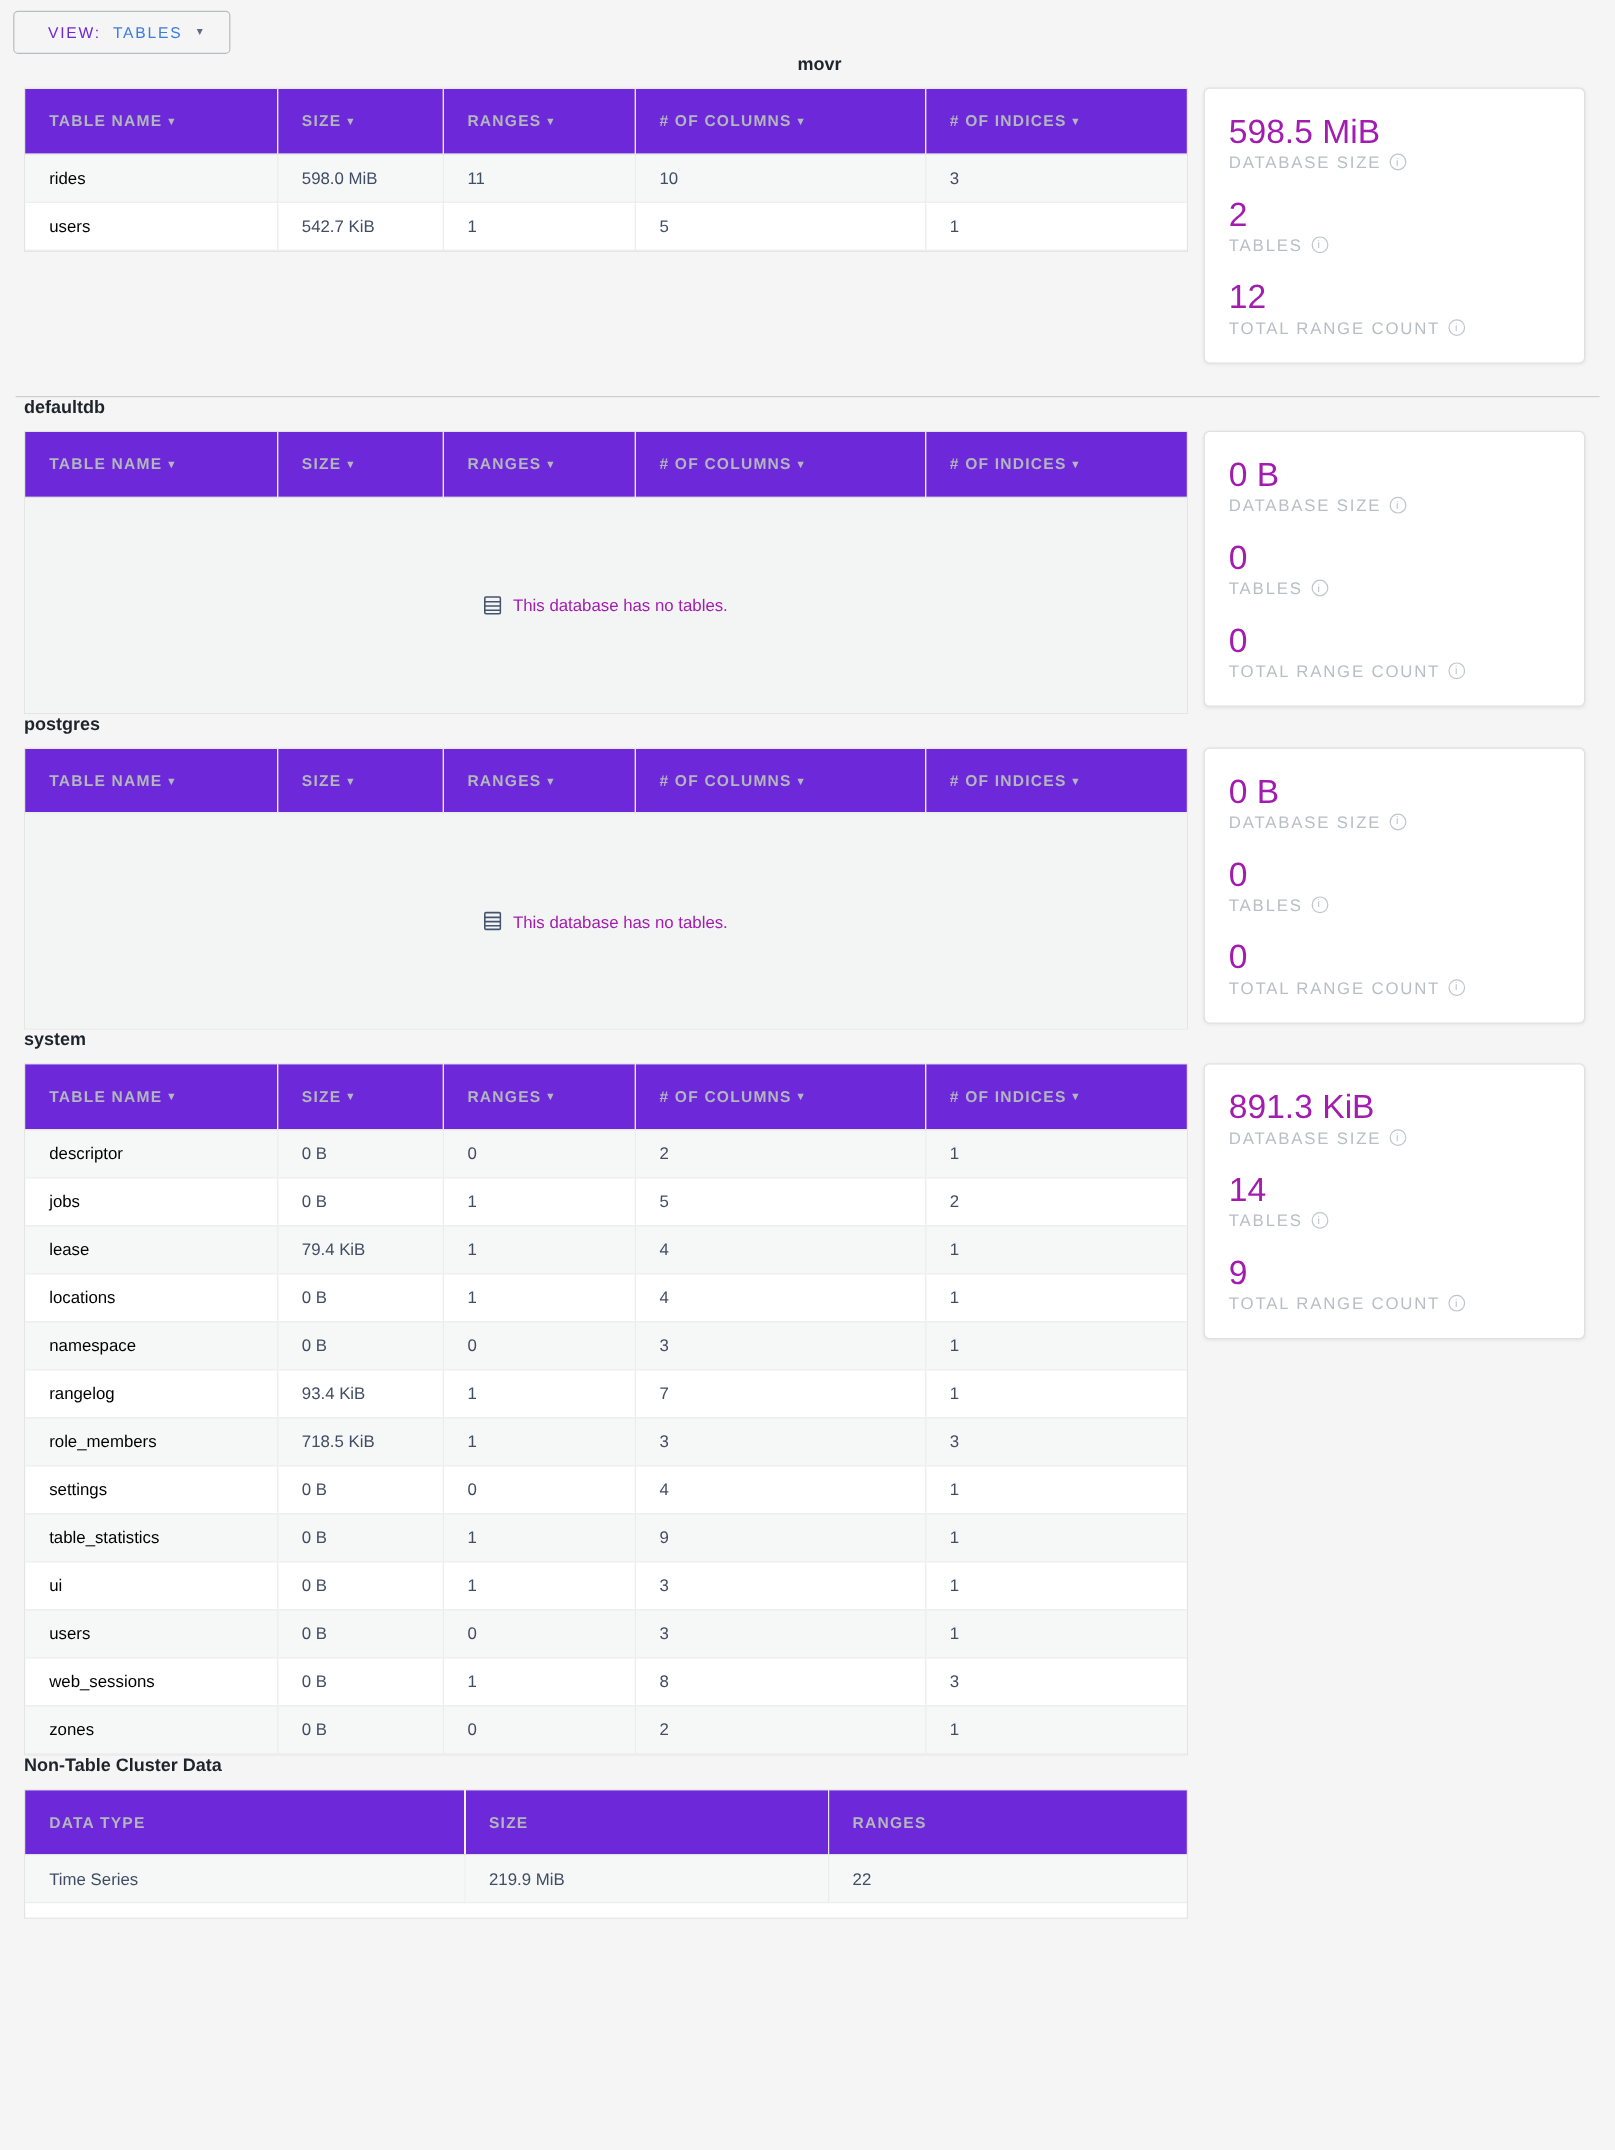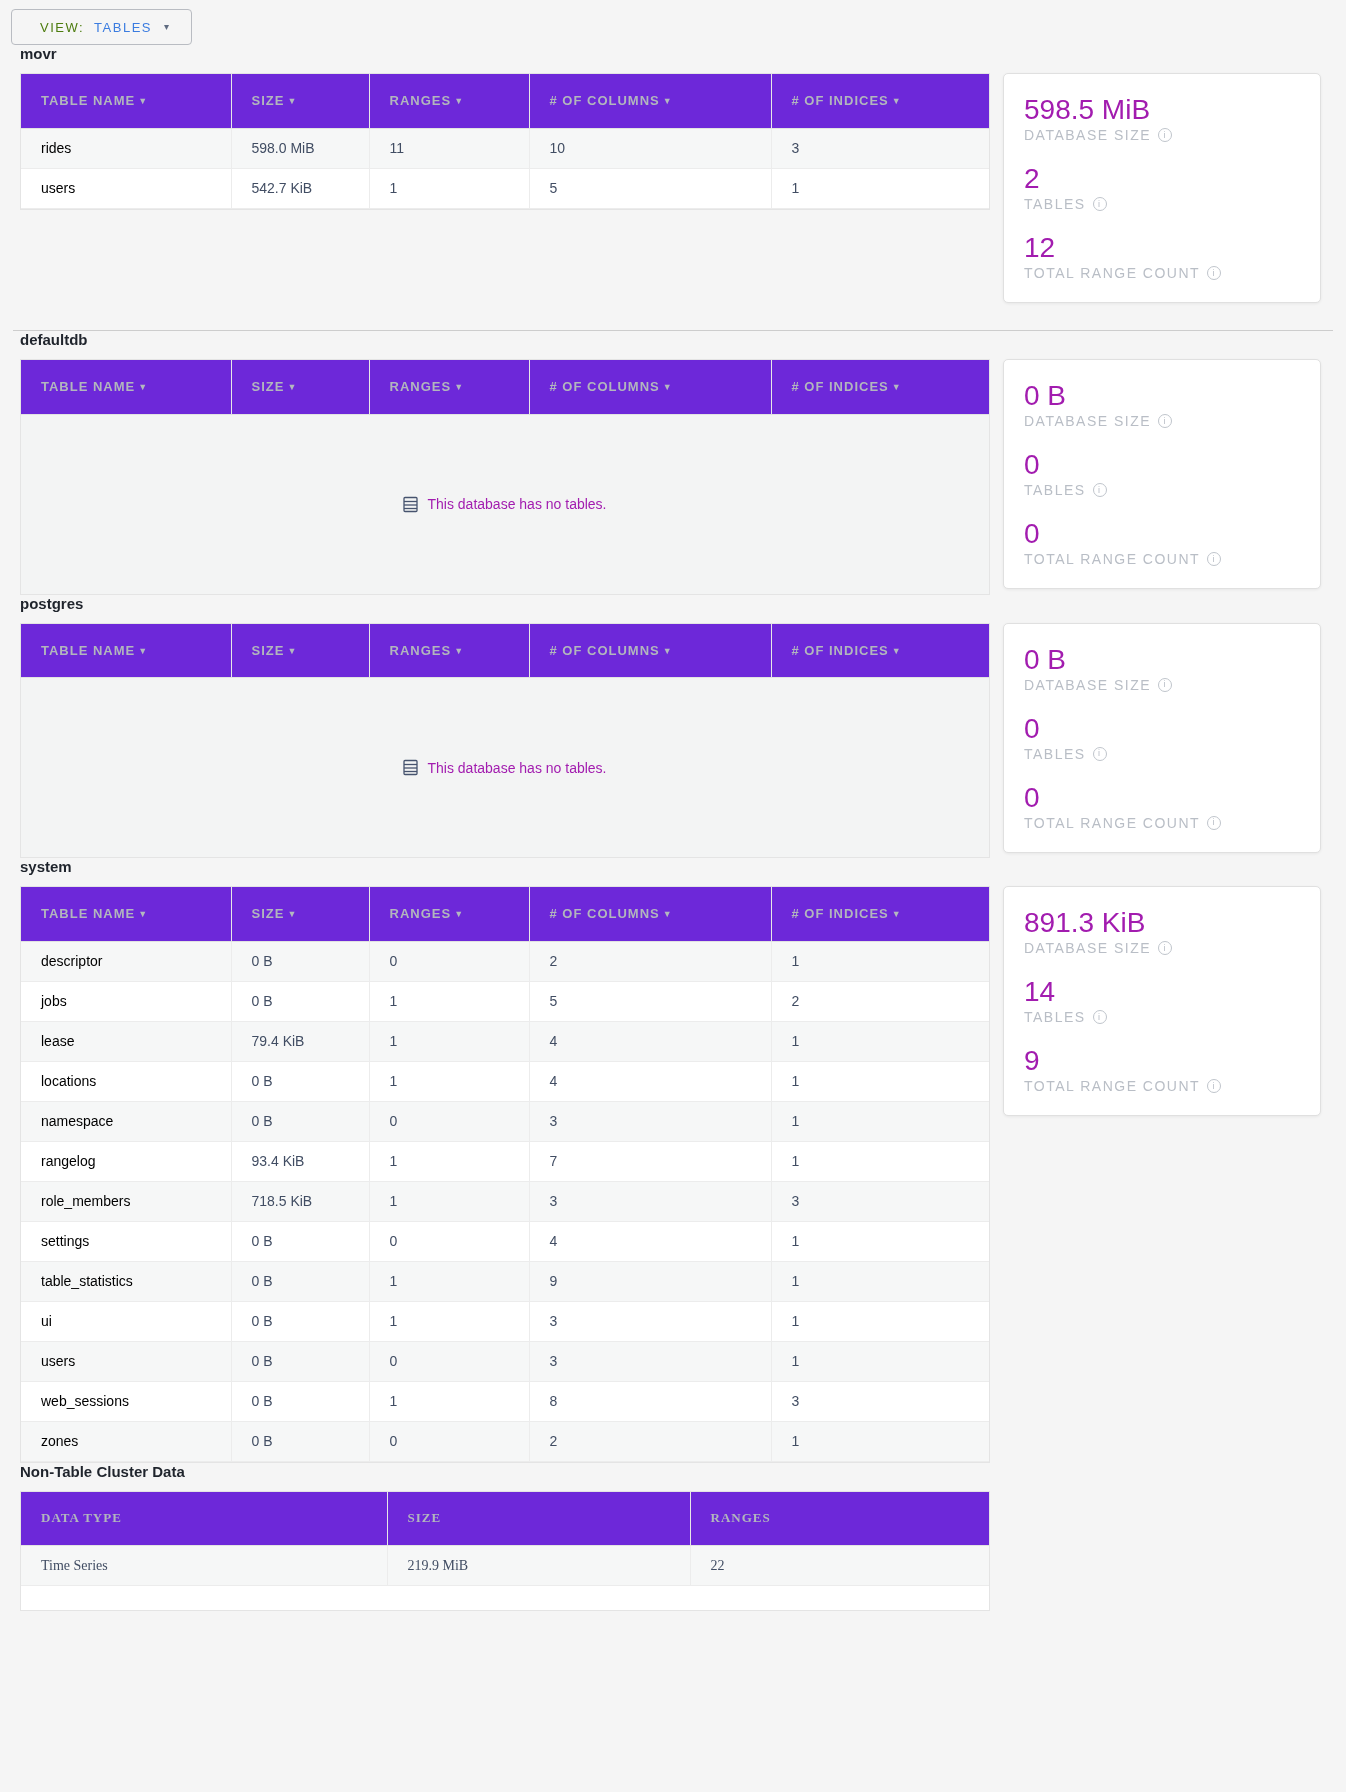--- a/index.html
+++ b/index.html
@@ -10,29 +10,29 @@
     font-family:"Liberation Sans", sans-serif;
     color:#46526b;
   }
   
   .view-btn {
     display:inline-flex; align-items:center; gap:10px;
     margin:9px 0 0 11px; height:36px; padding:0 20px 0 28px;
     background:transparent; border:1px solid #b9bcc2; border-radius:4px;
     font-family:inherit; font-size:13px; letter-spacing:1.5px; cursor:pointer;
   }
-  .view-btn .lbl { color:#4d7c0f;text-align:right; }
+  .view-btn .lbl { color:#6d28d9;text-align:right; }
   .view-btn .val { color:#3b7ce0; }
   .view-btn .caret { color:#5f6b80; font-size:10px; margin-left:2px; line-height:1; }
 
   h3.db-name {
     margin:0 0 10px 20px; font-size:15px; line-height:18px;
     font-weight:bold; color:#1f242c;
   }
-  .mt-first   { margin-top:17px; }
+  .mt-first   { margin-top:17px;text-align:center; }
   .mt-after-hr{ margin-top:26px; }
   .mt-section { margin-top:38px; }
   .mt-nontbl  { margin-top:28px; }
 
   .db-body { display:flex; align-items:flex-start; margin-left:20px; }
 
   .tbl {
     width:970px; background:#ffffff;
     border:1px solid #e4e4e4;
   }
@@ -75,21 +75,21 @@
   .stat-label {
     display:flex; align-items:center; gap:7px; margin-top:1px;
     font-size:14px; letter-spacing:1.5px; color:#b9bec6;
   }
   .info {
     width:14px; height:14px; border:1px solid #c0c5cc; border-radius:50%;
     color:#b9bec6; font-size:9px; line-height:1;
     display:inline-flex; align-items:center; justify-content:center;
   }
   .divider { border:none; border-top:1px solid #cdcdcd; margin:27px 13px 0 13px; }
-  .nontbl { padding-bottom:24px;font-family:Liberation Serif, serif; }
+  .nontbl { padding-bottom:12px; }
 </style>
 </head>
 <body>
 
 
 
 <button class="view-btn">
   <span class="lbl">VIEW:</span>
   <span class="val">TABLES</span>
   <span class="caret">▾</span>

